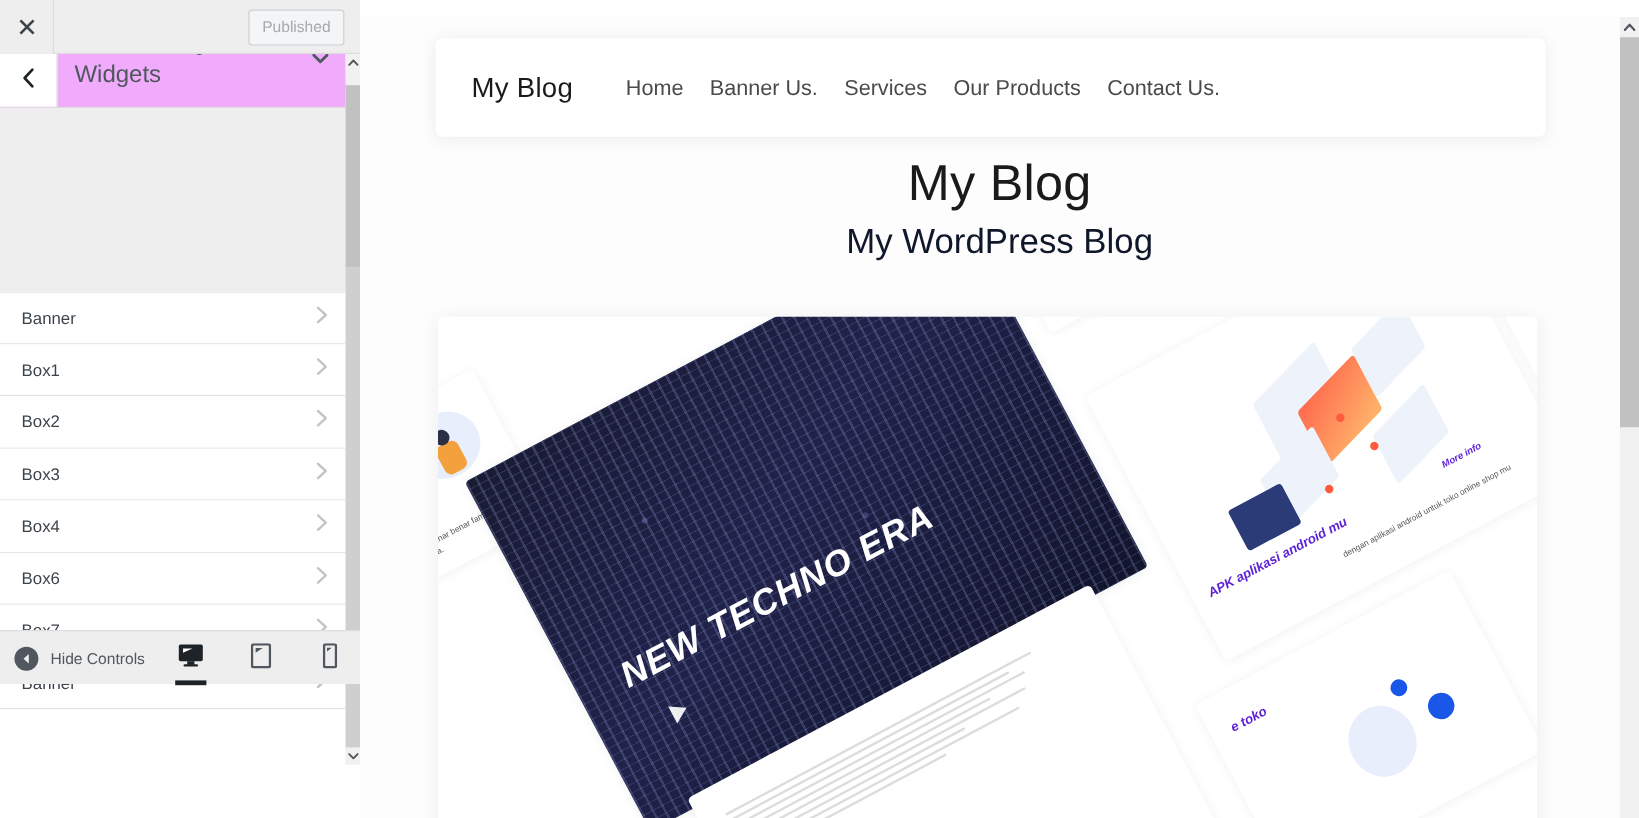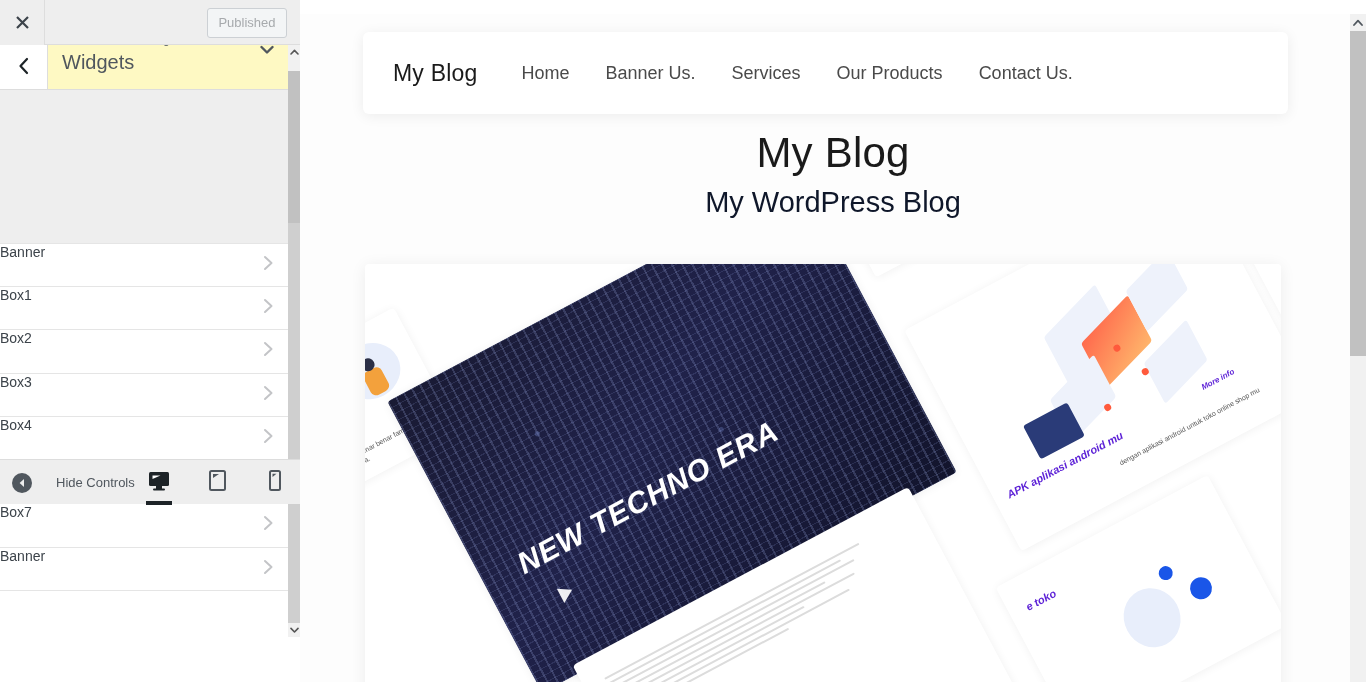--- a/index.html
+++ b/index.html
@@ -7,21 +7,21 @@
     width: 1366px; height: 682px;
     overflow: hidden;
     font-family: "Liberation Sans", sans-serif;
     background: #fff;
   }
   .app { position: relative; width: 1366px; height: 682px; }
 
   
   .sidebar {
     position: absolute; left: 0; top: 0;
-    width: 300px; height: 504px;
+    width: 300px; height: 570px;
     background: #eee;
   }
   .cust-header {
     position: absolute; left: 0; top: 0;
     width: 300px; height: 45px;
     background: #eee;
     border-bottom: 1px solid #ddd;
   }
   .close-btn {
     position: absolute; left: 0; top: 0;
@@ -42,21 +42,21 @@
     font-size: 13px;
     line-height: 28px;
     text-align: center;
     cursor: default;
   }
 
   
   .panel-head {
     position: absolute; left: 0; top: 45px;
     width: 288px; height: 45px;
-    background: #fef9c3;
+    background: #f0abfc;
     border-bottom: 1px solid #ddd;
     overflow: hidden;
   }
   .panel-back {
     position: absolute; left: 0; top: 0;
     width: 48px; height: 45px;
     display: flex; align-items: center; justify-content: center;
     border-right: 1px solid #ddd;
     background: #fff;
     cursor: pointer;
@@ -105,21 +105,22 @@
     position: absolute; left: 0; top: 243px;
     width: 288px;
     background: #fff;
   }
   .widget-row {
     position: relative;
     height: 43.5px;
     border-bottom: 1px solid #e5e5e5;
     background: #fff;
     cursor: pointer;
-    display: flex; align-items: flex-start;
+    display: flex; align-items: center;
+    padding-left: 18px;
   }
   .widget-row:first-child { border-top: 1px solid #e5e5e5; }
   .widget-row .row-label {
     font-size: 14px;
     color: #3c434a;
   }
   .widget-row .chev {
     position: absolute; right: 14px; top: 50%;
     transform: translateY(-50%);
   }
@@ -153,21 +154,21 @@
 
   
   .side-footer {
     position: absolute; left: 0; bottom: 0;
     width: 300px; height: 45px;
     background: #eee;
     border-top: 1px solid #ddd;
   }
   .hide-controls {
     position: absolute; left: 12px; top: 0; height: 45px;
-    display: flex; align-items: center; gap: 24px;
+    display: flex; align-items: center; gap: 10px;
     cursor: pointer;
   }
   .hide-controls .circ {
     width: 20px; height: 20px; border-radius: 50%;
     background: #50575e;
     display: flex; align-items: center; justify-content: center;
   }
   .hide-controls .lbl {
     font-size: 13px; color: #50575e;
   }
@@ -204,21 +205,21 @@
   .site-brand {
     margin-left: 30px;
     font-size: 23px;
     color: #1a1a1a;
     font-weight: 400;
     letter-spacing: 0.2px;
     cursor: pointer;
   }
   .site-nav {
     margin-left: 44px;
-    display: flex; align-items: center; gap: 36px;
+    display: flex; align-items: center; gap: 22px;
   }
   .site-nav a {
     font-size: 18px;
     color: #4a4a4a;
     text-decoration: none;
     cursor: pointer;
     white-space: nowrap;
   }
 
   .site-title-block {

